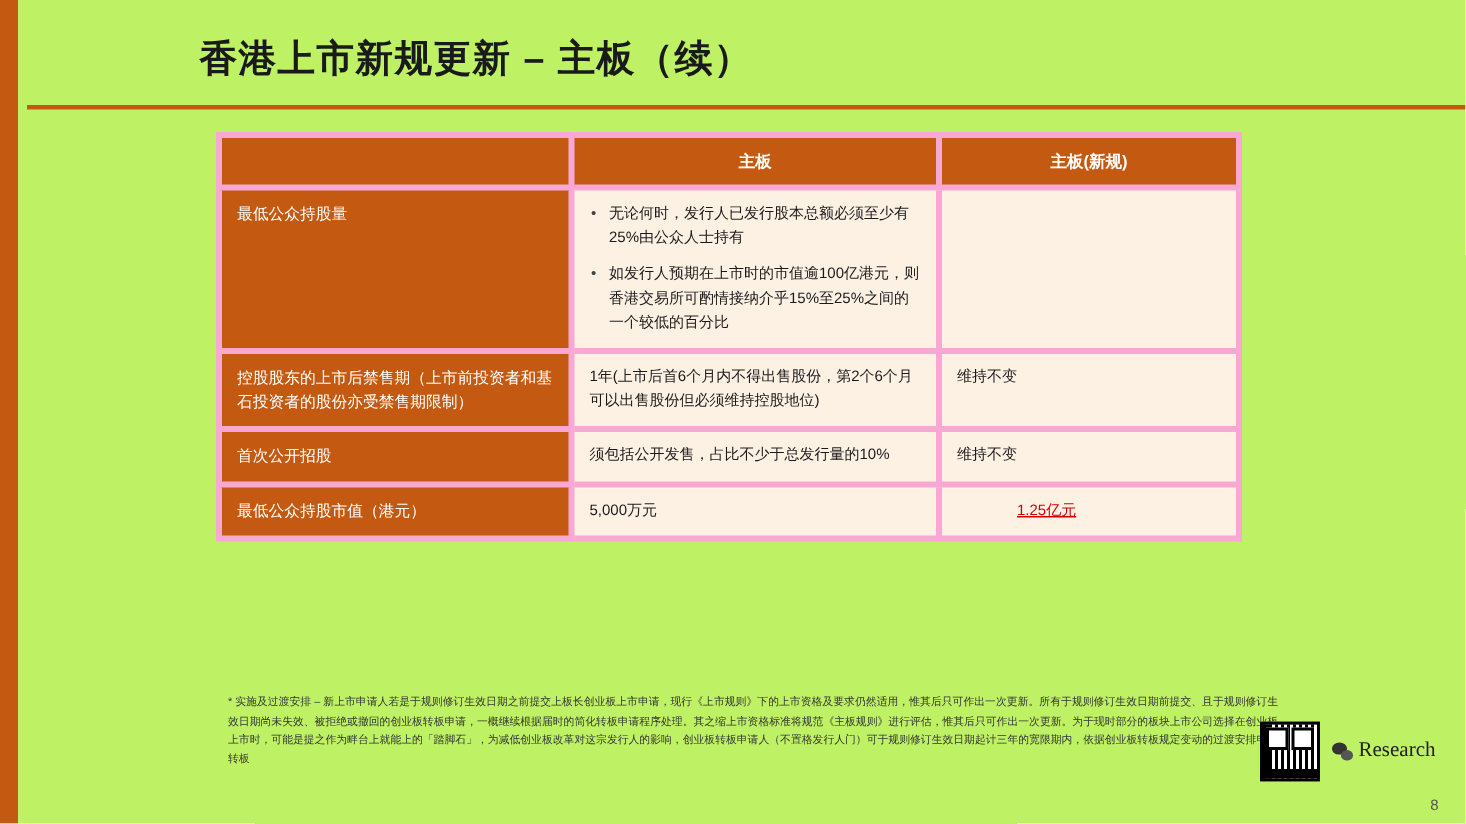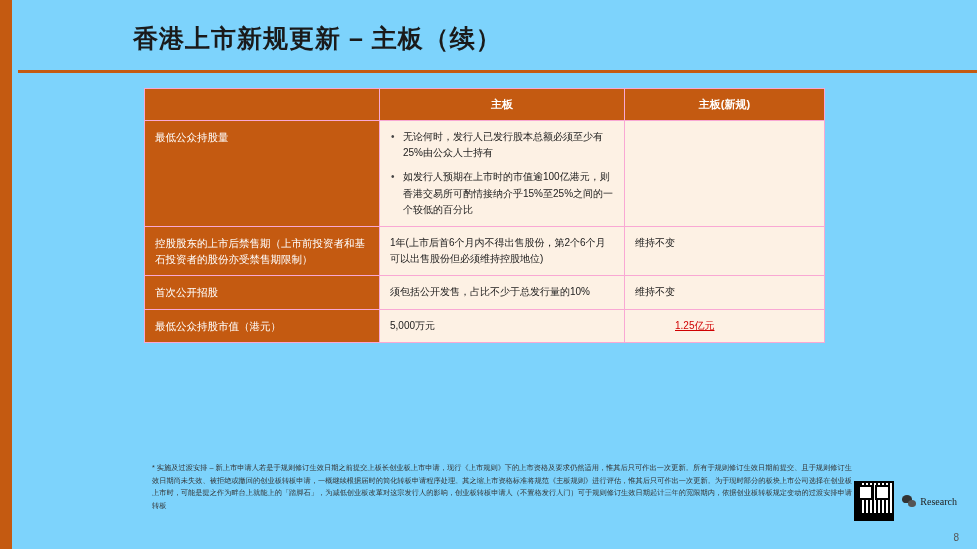--- a/index.html
+++ b/index.html
@@ -7,21 +7,21 @@
     margin: 0; padding: 0;
     width: 977px; height: 549px;
     background: #ffffff;
     font-family: "Liberation Sans", sans-serif;
     overflow: hidden;
   }
   .slide {
     position: relative;
     width: 977px;
     height: 549px;
-    background: #7dd3fc;
+    background: #bef264;
   }
   .left-accent {
     position: absolute;
     left: 0; top: 0;
     width: 12px; height: 549px;
     background: #d2691e;
     background: #c45a11;
   }
   
   .title {
@@ -41,21 +41,21 @@
   }
   
   .tbl {
     position: absolute;
     left: 144px; top: 88px;
     width: 680px;
     border-collapse: collapse;
     table-layout: fixed;
   }
   .tbl td, .tbl th {
-    border: 1px solid #f9a8d4;
+    border: 4px solid #f9a8d4;
     vertical-align: top;
     padding: 8px 10px;
   }
   .hdr-blank {
     background: #c45a11;
     border: 1px solid #ffffff;
   }
   .hdr {
     background: #c45a11;
     color: #ffffff;
@@ -144,21 +144,21 @@
     content:"";
     position:absolute;
     width:11px;height:11px;
     border:2px solid #000;
     background:#fff;
   }
   .qr:before { top:2px; left:2px; }
   .qr:after { top:2px; right:2px; }
   .research-label {
     display:flex; align-items:center; gap:4px;
-    font-size: 10px;
+    font-size: 14px;
     color: #222;
     font-family: "Liberation Serif", serif;
   }
   .wechat-icon {
     display:inline-block;
     width:14px;height:12px;
     position:relative;
   }
   .wechat-icon span {
     position:absolute;

